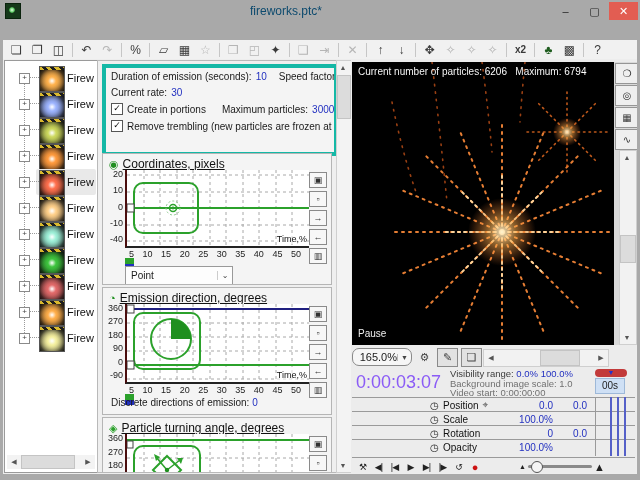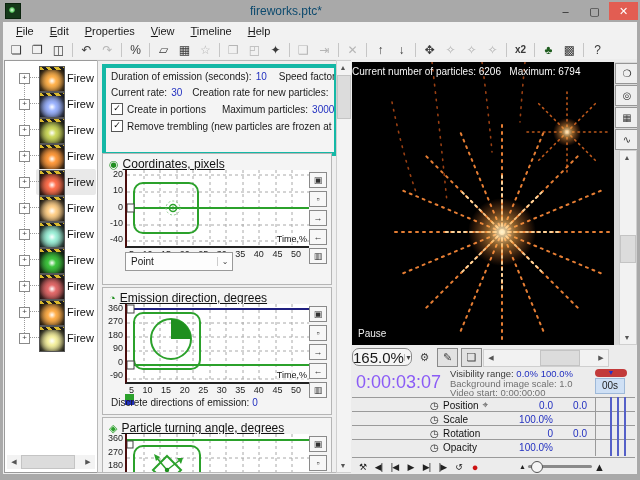--- a/index.html
+++ b/index.html
@@ -65,30 +65,30 @@
   .dropdown .dtext{flex:1;padding-left:5px;font-size:10px;}
   .dropdown .dd{width:14px;text-align:center;font-size:8px;color:#444;border-left:1px solid #ccc;}
   .discrete{position:absolute;left:8px;font-size:10px;white-space:nowrap;}
   
   .midscroll{position:absolute;left:333px;top:1px;width:14px;bottom:1px;background:#f3f3f3;border:1px solid #cfcfcf;}
   .vsarrow{position:absolute;left:0;width:12px;height:13px;text-align:center;font-size:7px;color:#555;line-height:13px;}
   .vthumb{position:absolute;left:0;width:12px;background:#dcdcdc;border:1px solid #c4c4c4;}
   
   .rpanel{position:absolute;left:348px;top:1px;right:1px;bottom:1px;background:#ececec;}
   .preview{position:absolute;left:1px;top:2px;width:262px;height:283px;background:#000;overflow:hidden;}
-  .pv-top{position:absolute;left:0;top:4px;color:#f4f4f4;font-size:10px;white-space:nowrap;}
+  .pv-top{position:absolute;left:6px;top:4px;color:#f4f4f4;font-size:10px;white-space:nowrap;}
   .pv-top .v{color:#fff;}
   .pv-pause{position:absolute;left:6px;bottom:6px;color:#eee;font-size:10px;}
   .rstrip{position:absolute;left:263px;top:2px;width:26px;height:283px;background:#d9d9d9;}
   .rsbtn{width:22px;height:19px;margin:1px auto 1px auto;border:1px solid #969696;background:#efefef;display:flex;align-items:center;justify-content:center;font-size:10px;color:#333;}
   .pvscroll{position:absolute;left:5px;top:88px;width:16px;bottom:0;background:#f2f2f2;border:1px solid #cfcfcf;}
   
   .zoomrow{position:absolute;left:1px;top:287px;right:1px;height:20px;display:flex;align-items:center;gap:3px;}
   .zoomdd{width:58px;height:16px;border:1px solid #8a8a8a;border-radius:7px;background:#f6f6f6;display:flex;align-items:center;}
-  .zoomdd .zv{flex:1;text-align:left;font-size:15px;}
+  .zoomdd .zv{flex:1;text-align:right;font-size:11px;}
   .zoomdd .dd{width:13px;font-size:7px;color:#444;border-left:1px solid #bbb;text-align:center;}
   .zbtn{width:19px;height:17px;display:flex;align-items:center;justify-content:center;font-size:11px;color:#444;}
   .zbtn.pressed{border:1px solid #8a8a8a;background:#e2e2e2;}
   .pvhscroll{position:absolute;right:26px;width:124px;height:16px;top:2px;background:#f2f2f2;border:1px solid #cfcfcf;display:flex;align-items:center;}
   .pvhscroll .hthumb{width:38px;margin-left:42px;height:14px;}
   
   .inforow{position:absolute;left:1px;top:309px;right:1px;height:28px;}
   .timecode{position:absolute;left:4px;top:3px;font-size:18px;color:#8b5cf6;}
   .infotext{position:absolute;left:98px;top:0;font-size:9.5px;line-height:9.7px;color:#707070;white-space:nowrap;}
   .infotext .dk{color:#3c3c3c;}
@@ -122,28 +122,20 @@
 <div id="win">
 
   <div class="titlebar">
     <div class="appicon"></div>
     <div class="title">fireworks.ptc*</div>
     <div class="winbtn">–</div>
     <div class="winbtn">▢</div>
     <div class="winbtn close">✕</div>
   </div>
 
-  <div class="menubar">
-    <span>File</span>
-    <span>Edit</span>
-    <span>Properties</span>
-    <span>View</span>
-    <span>Timeline</span>
-    <span>Help</span>
-  </div>
 
   <div class="toolbar">
     <div class="tbtn">❏</div>
     <div class="tbtn">❐</div>
     <div class="tbtn">◫</div>
     <div class="tsep"></div>
     <div class="tbtn">↶</div>
     <div class="tbtn dis">↷</div>
     <div class="tsep"></div>
     <div class="tbtn">%</div>
@@ -293,21 +285,20 @@
 
       <div class="pbox" style="top:3px;height:84px">
         <div class="prow">
             <span class="lbl">Duration of emission (seconds):</span>
             <span class="val">10</span>
             <span class="lbl" style="margin-left:8px">Speed factor:</span>
           </div>
         <div class="prow">
             <span class="lbl">Current rate:</span>
             <span class="val">30</span>
-            <span class="lbl" style="margin-left:6px">Creation rate for new particles:</span>
           </div>
         <div class="prow">
             <span class="chk">✓</span>
             <span class="lbl">Create in portions</span>
             <span class="lbl" style="margin-left:12px">Maximum particles:</span>
             <span class="val">30000</span>
           </div>
         <div class="prow">
             <span class="chk">✓</span>
             <span class="lbl">Remove trembling (new particles are frozen at creatio</span>
@@ -362,21 +353,21 @@
             <span>30</span>
             <span>35</span>
             <span>40</span>
             <span>45</span>
             <span>50</span>
           </div>
         <div class="ind" style="left:22px;top:104px">
             <div class="g"></div>
             <div class="b"></div>
           </div>
-        <div class="dropdown" style="left:22px;top:98px">
+        <div class="dropdown" style="left:22px;top:112px">
             <span class="dtext">Point</span>
             <span class="dd">⌄</span>
           </div>
         <div class="gbtns">
           <div class="gbtn">▣</div>
           <div class="gbtn">▫</div>
           <div class="gbtn">→</div>
           <div class="gbtn">←</div>
           <div class="gbtn">▥</div>
         </div>

